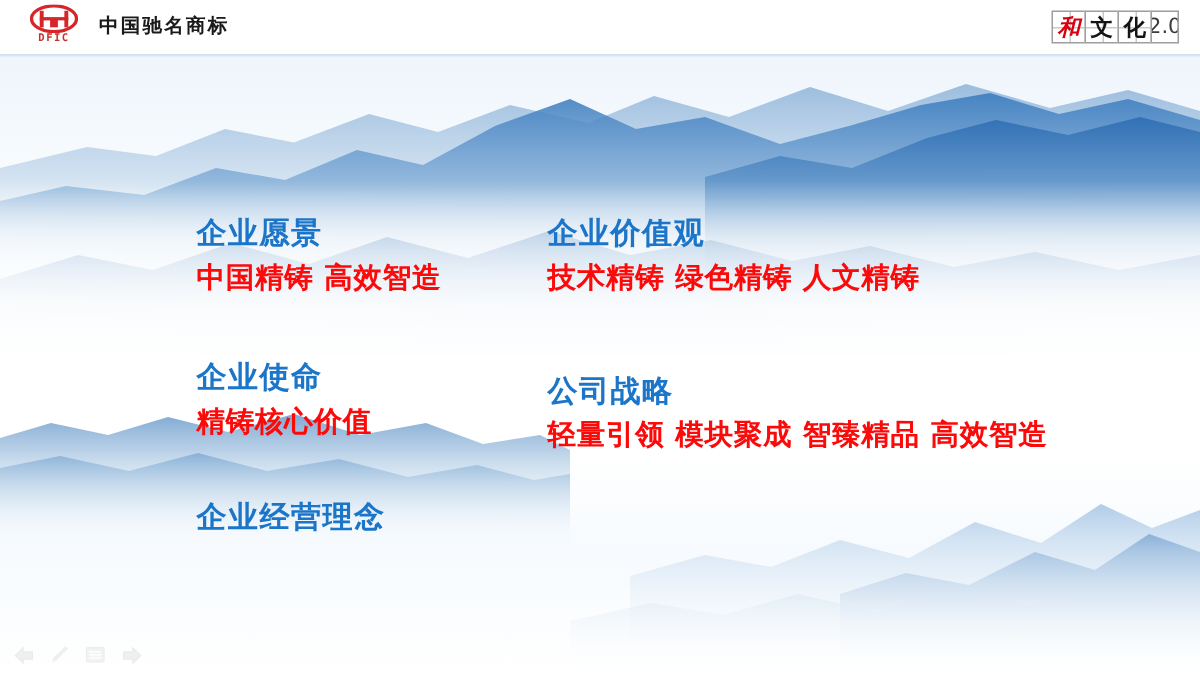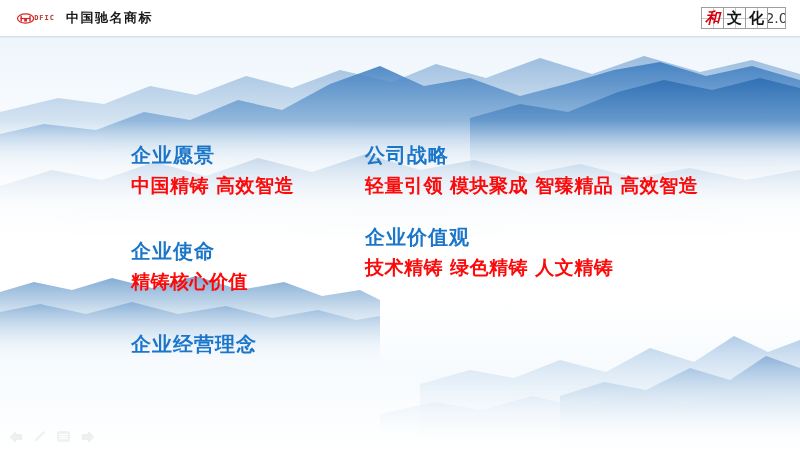--- a/index.html
+++ b/index.html
@@ -48,21 +48,21 @@
   #header-rule {
     position:absolute; left:0; top:36px; width:800px; height:3px;
     background:linear-gradient(180deg,#c9dced 0%, #e3eef7 55%, #f4f9fd 100%);
     z-index:6;
   }
 
   
   #brand { display:flex; align-items:center; margin-left:17px; }
   #brand-mark {
     width:38px; height:30px;
-    display:flex; align-items:center; justify-content:flex-start;
+    display:flex; flex-direction:column; align-items:center; justify-content:flex-start;
   }
   #brand-emblem { display:block; }
   #brand-sub {
     font-family:"DejaVu Sans Mono","Liberation Mono",monospace;
     font-size:7px; font-weight:bold; letter-spacing:1px;
     color:#c0352b; line-height:8px; margin-top:-1px;
   }
   #header-title {
     margin-left:11px;
     font-size:13px; font-weight:bold; color:#1a1a1a;
@@ -263,28 +263,28 @@
         <div class="block-body">精铸核心价值</div>
       </div>
 
       <div class="block" id="blk-philosophy">
         <div class="block-heading">企业经营理念</div>
       </div>
     </div>
 
     <div class="column" id="col-right">
 
+      <div class="block" id="blk-values">
+        <div class="block-heading">企业价值观</div>
+        <div class="block-body">技术精铸 绿色精铸 人文精铸</div>
+      </div>
+
       <div class="block" id="blk-strategy">
         <div class="block-heading">公司战略</div>
         <div class="block-body">轻量引领 模块聚成 智臻精品 高效智造</div>
-      </div>
-
-      <div class="block" id="blk-values">
-        <div class="block-heading">企业价值观</div>
-        <div class="block-body">技术精铸 绿色精铸 人文精铸</div>
       </div>
     </div>
   </div>
 
   <div id="nav-bar">
 
     <div class="nav-btn">
       <svg width="14" height="12" viewBox="0 0 14 12">
         <path d="M6.4,1 L1.2,6 L6.4,11 L6.4,8.4 L12.6,8.4 L12.6,3.6 L6.4,3.6 Z" fill="#cfcfcf" stroke="#bdbdbd" stroke-width="0.8"></path>
       </svg>

